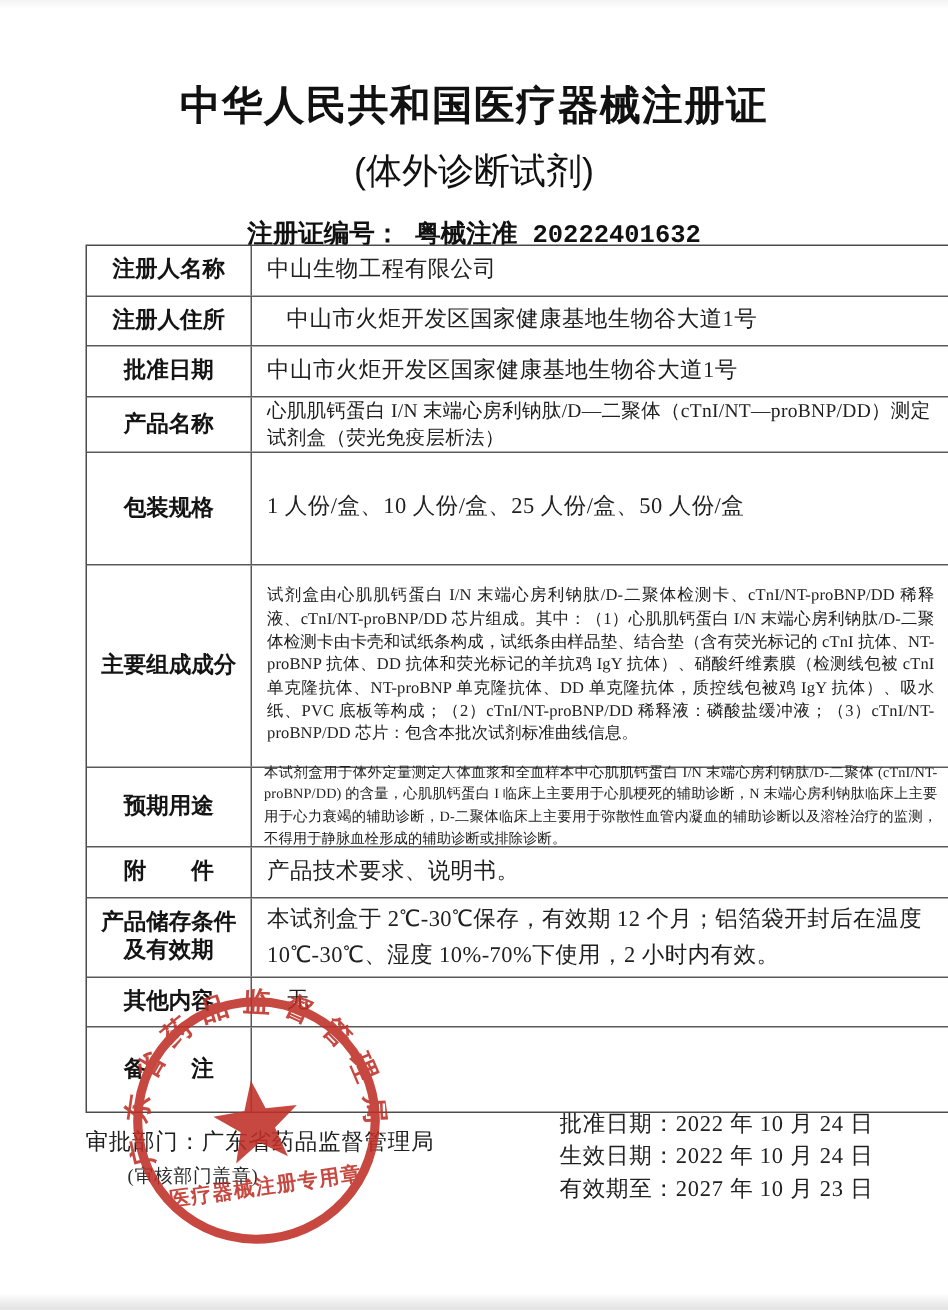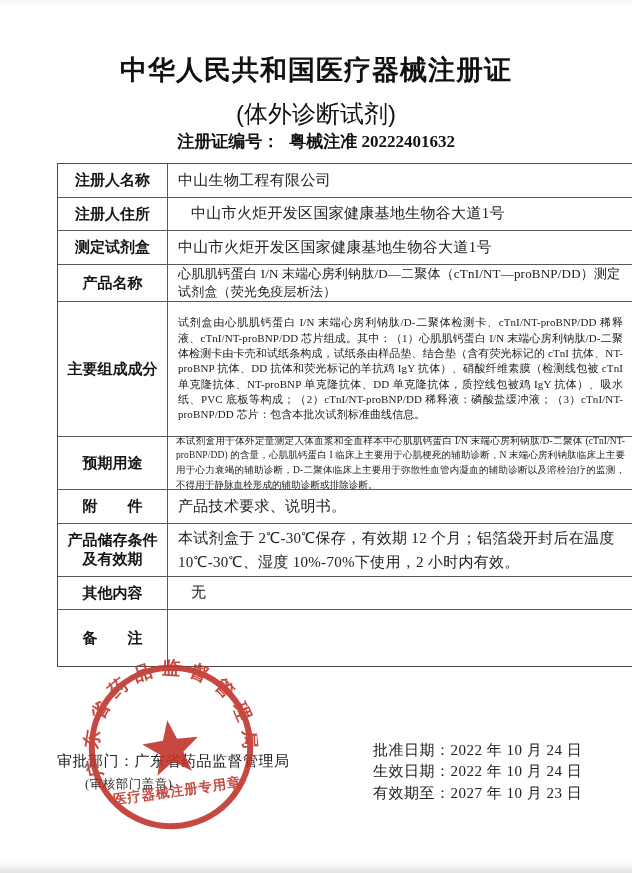--- a/index.html
+++ b/index.html
@@ -25,23 +25,23 @@
   }
   .doc-subtitle {
     margin-top:10px;
     text-align:center;
     font-family:"Liberation Sans", sans-serif;
     font-weight:normal;
     font-size:24px;
     color:#111;
   }
   .reg-line {
-    margin-top:0;
-    text-align:center;
-    font-family:Liberation Serif, serif;
+    margin-top:14px;
+    text-align:center;
+    font-family:Liberation Mono, monospace;
     font-weight:bold;
     font-size:17px;
     color:#111;
   }
   .reg-line .reg-value { margin-left:10px; }
   
   .cert-table {
     position:absolute;
     left:57px; top:163px;
     width:577px;
@@ -129,26 +129,30 @@
   <div class="cert-table">
     <div class="row h34">
       <div class="cell-label">注册人名称</div>
       <div class="cell-value">中山生物工程有限公司</div>
     </div>
     <div class="row h33">
       <div class="cell-label">注册人住所</div>
       <div class="cell-value">中山市火炬开发区国家健康基地生物谷大道1号</div>
     </div>
     <div class="row h34">
-      <div class="cell-label">测定试剂盒</div>
+      <div class="cell-label">批准日期</div>
       <div class="cell-value">中山市火炬开发区国家健康基地生物谷大道1号</div>
     </div>
     <div class="row h37 row-product">
       <div class="cell-label">产品名称</div>
       <div class="cell-value">心肌肌钙蛋白 I/N 末端心房利钠肽/D—二聚体（cTnI/NT—proBNP/DD）测定试剂盒（荧光免疫层析法）</div>
+    </div>
+    <div class="row h75">
+      <div class="cell-label">包装规格</div>
+      <div class="cell-value">1 人份/盒、10 人份/盒、25 人份/盒、50 人份/盒</div>
     </div>
     <div class="row h135 row-components">
       <div class="cell-label">主要组成成分</div>
       <div class="cell-value">试剂盒由心肌肌钙蛋白 I/N 末端心房利钠肽/D-二聚体检测卡、cTnI/NT-proBNP/DD 稀释液、cTnI/NT-proBNP/DD 芯片组成。其中：（1）心肌肌钙蛋白 I/N 末端心房利钠肽/D-二聚体检测卡由卡壳和试纸条构成，试纸条由样品垫、结合垫（含有荧光标记的 cTnI 抗体、NT-proBNP 抗体、DD 抗体和荧光标记的羊抗鸡 IgY 抗体）、硝酸纤维素膜（检测线包被 cTnI 单克隆抗体、NT-proBNP 单克隆抗体、DD 单克隆抗体，质控线包被鸡 IgY 抗体）、吸水纸、PVC 底板等构成；（2）cTnI/NT-proBNP/DD 稀释液：磷酸盐缓冲液；（3）cTnI/NT-proBNP/DD 芯片：包含本批次试剂标准曲线信息。</div>
     </div>
     <div class="row h53 row-purpose">
       <div class="cell-label">预期用途</div>
       <div class="cell-value">本试剂盒用于体外定量测定人体血浆和全血样本中心肌肌钙蛋白 I/N 末端心房利钠肽/D-二聚体 (cTnI/NT-proBNP/DD) 的含量，心肌肌钙蛋白 I 临床上主要用于心肌梗死的辅助诊断，N 末端心房利钠肽临床上主要用于心力衰竭的辅助诊断，D-二聚体临床上主要用于弥散性血管内凝血的辅助诊断以及溶栓治疗的监测，不得用于静脉血栓形成的辅助诊断或排除诊断。</div>
     </div>
     <div class="row h34">

